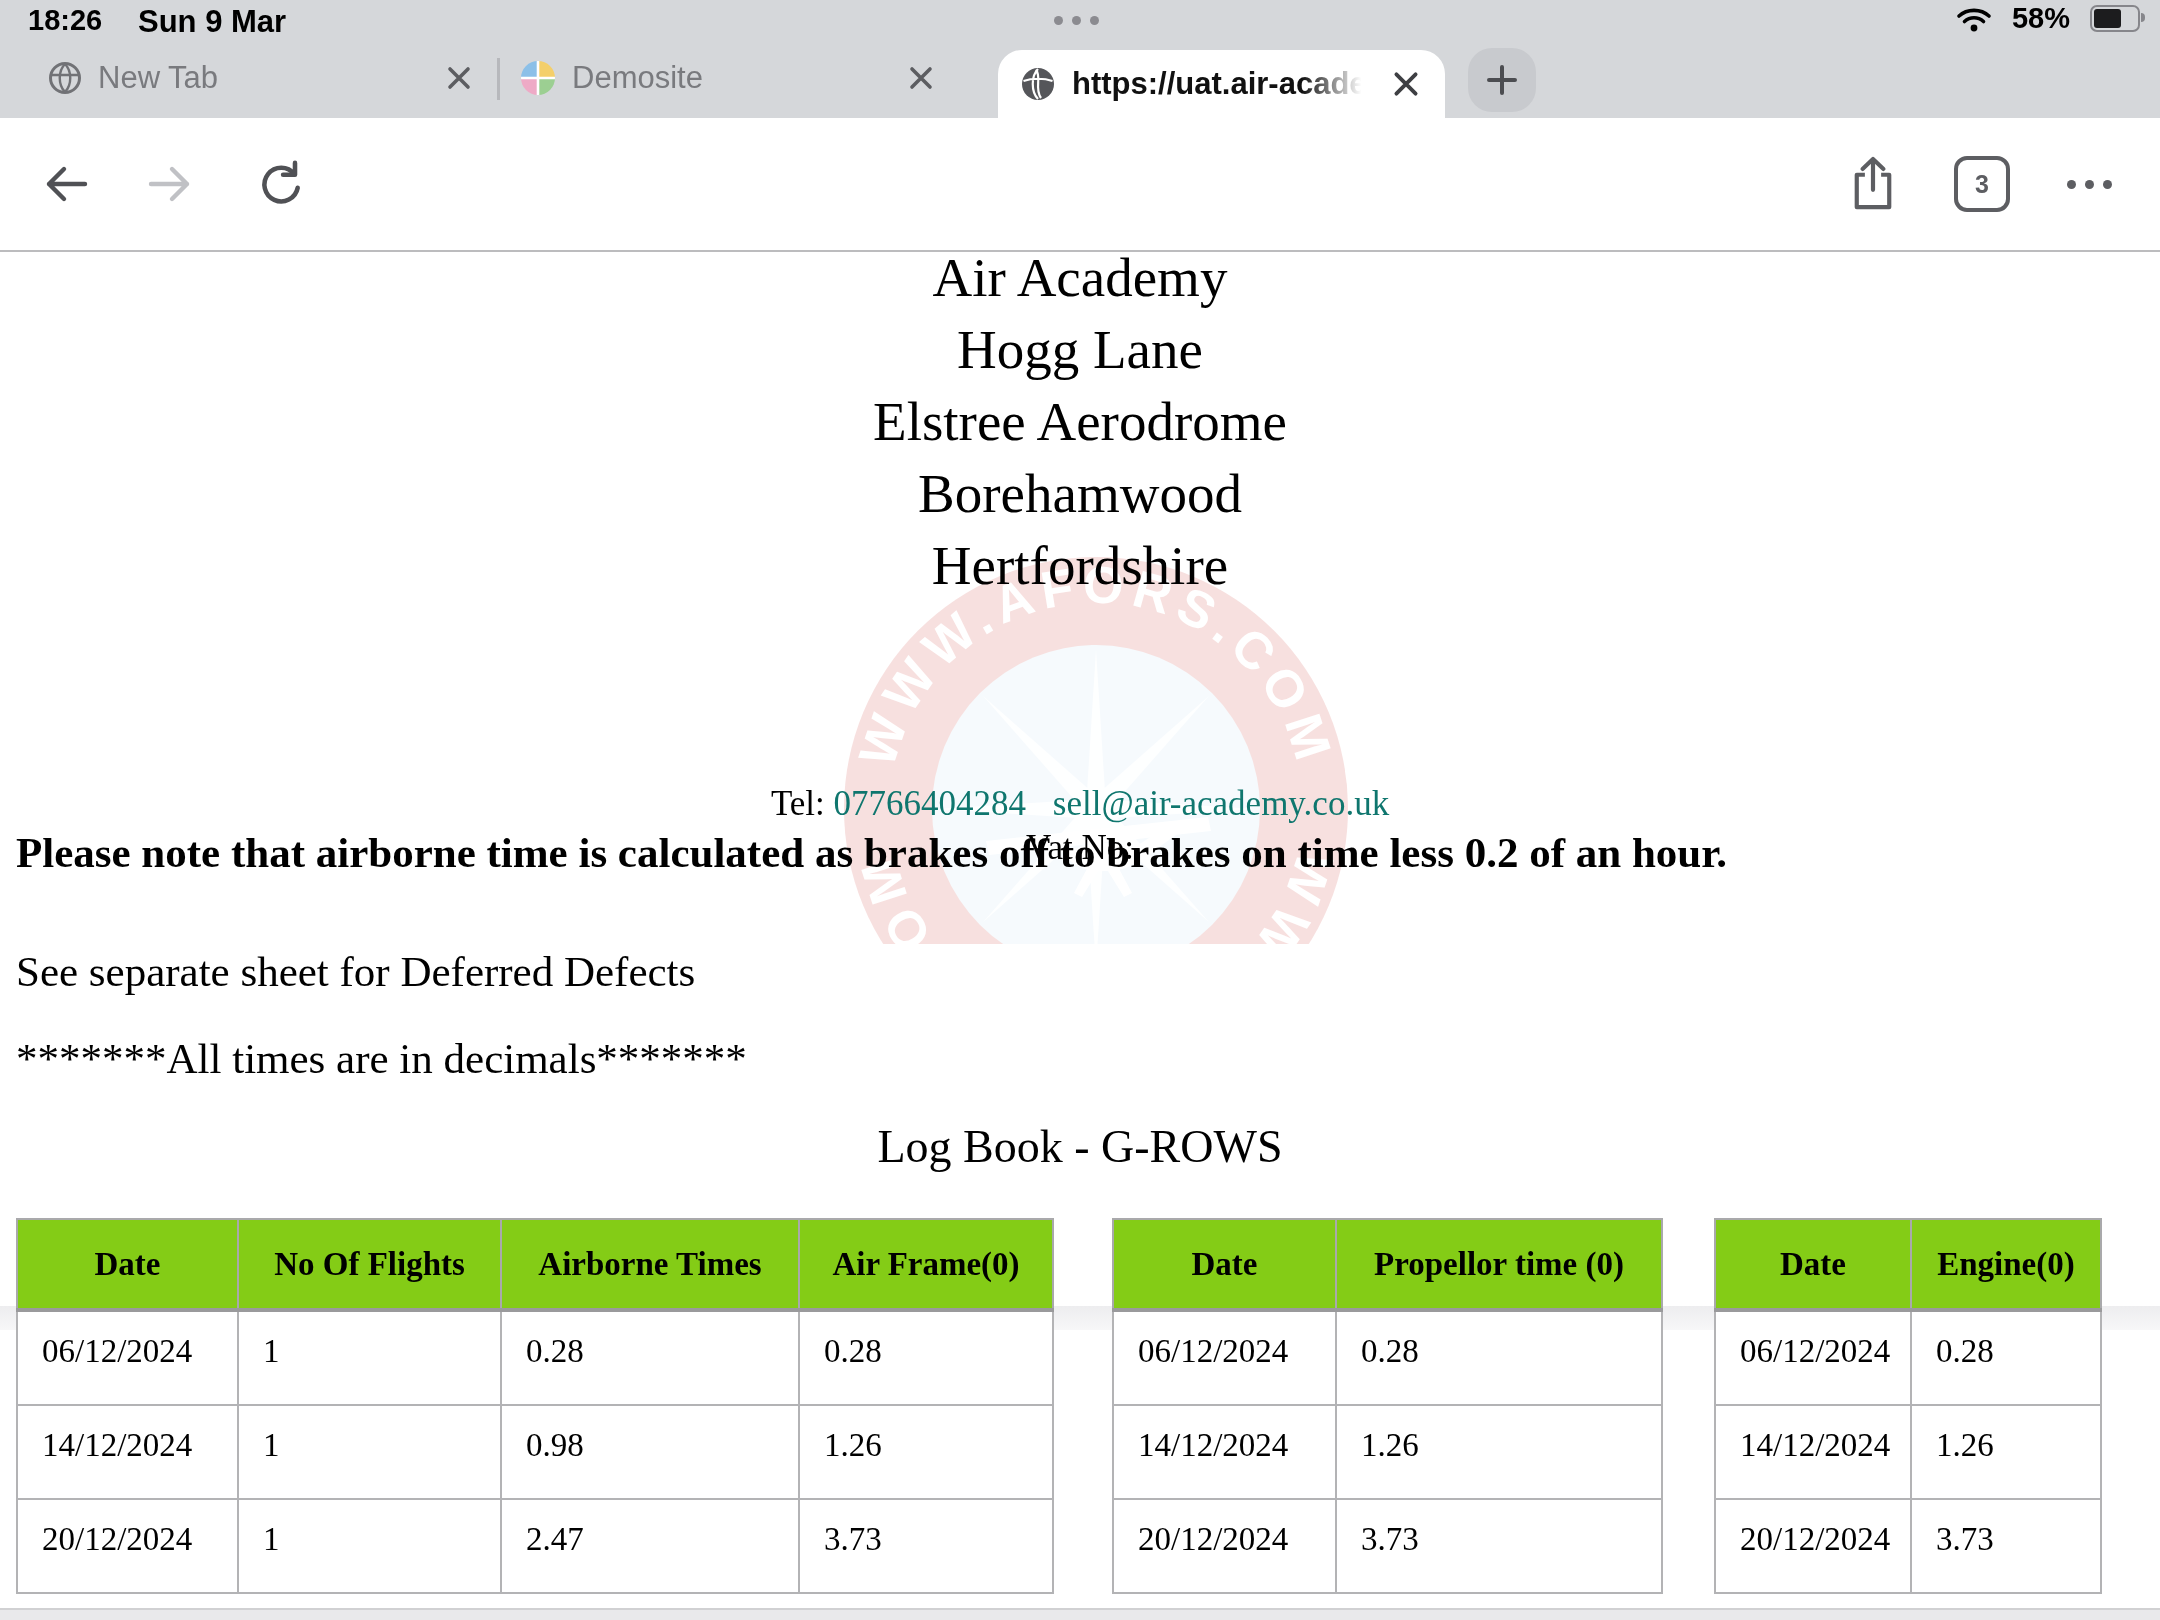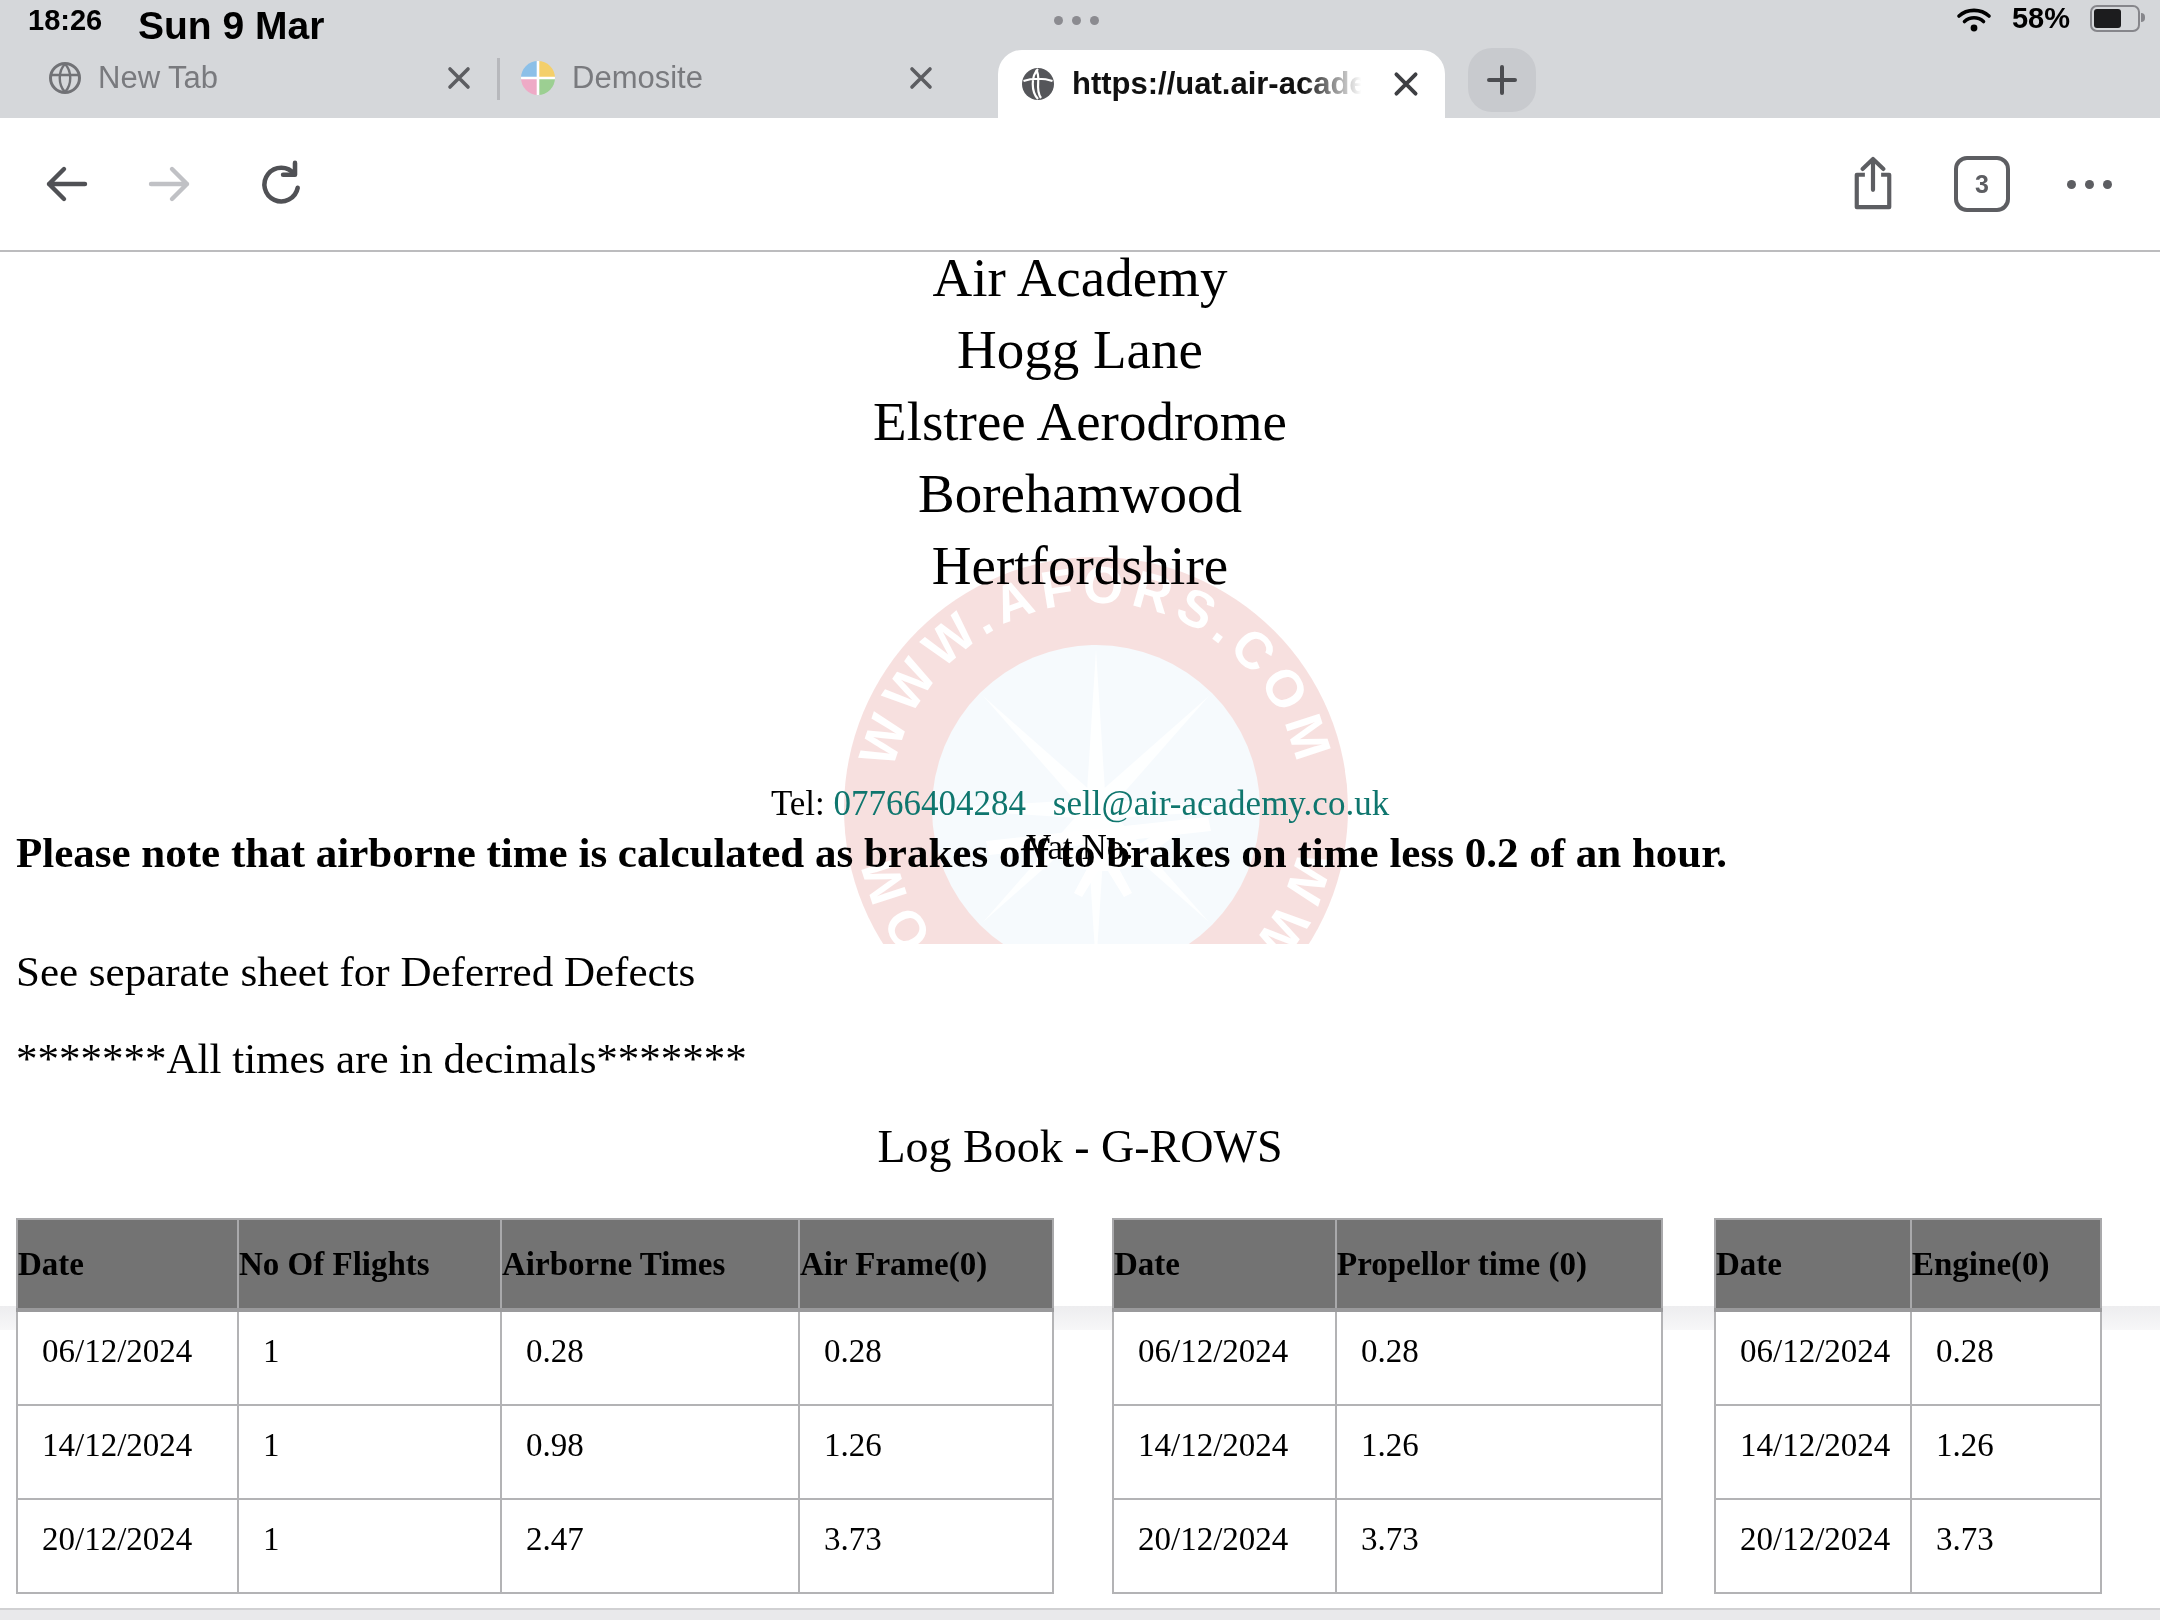--- a/index.html
+++ b/index.html
@@ -3,21 +3,21 @@
 <meta charset="utf-8">
 <style>
   html,body{margin:0;padding:0;background:#333;}
   .screen{position:relative;width:2160px;height:1620px;background:#fff;overflow:hidden;
           font-family:"Liberation Sans","DejaVu Sans",sans-serif;}
 
   
   .top-chrome{position:absolute;left:0;top:0;width:2160px;height:118px;background:#d5d7da;}
   .status-bar{position:absolute;left:0;top:0;width:2160px;height:38px;}
   .sb-time{position:absolute;left:28px;top:4px;font-size:29px;font-weight:700;color:#000;}
-  .sb-date{position:absolute;left:138px;top:4px;font-size:39px;font-weight:600;color:#000;}
+  .sb-date{position:absolute;left:138px;top:4px;font-size:31px;font-weight:600;color:#000;}
   .sb-dots{position:absolute;left:1054px;top:16px;display:flex;gap:9px;}
   .sb-dots i{width:9px;height:9px;border-radius:50%;background:#8b8b90;}
   .sb-right{position:absolute;right:20px;top:2px;display:flex;align-items:center;gap:20px;}
   .sb-batt-pct{font-size:29px;font-weight:600;color:#000;}
   .batt{position:relative;width:46px;height:23px;border:2px solid #86868b;border-radius:7px;}
   .batt .fill{position:absolute;left:2px;top:2px;bottom:2px;width:58%;background:#1c1c1e;border-radius:3px;}
   .batt .cap{position:absolute;right:-7px;top:6px;width:4px;height:9px;background:#86868b;border-radius:0 4px 4px 0;}
 
   
   .tab{position:absolute;top:38px;height:80px;display:flex;align-items:center;}
@@ -58,22 +58,22 @@
   .tel-line .gap{display:inline-block;width:18px;}
   .vat-line{position:absolute;left:0;top:576px;width:100%;text-align:center;font-size:35px;}
   .note{position:absolute;left:16px;font-size:43px;}
   .note1{top:576px;font-weight:bold;} .note2{top:695px;} .note3{top:782px;}
   .logbook-title{position:absolute;left:0;top:868px;width:100%;text-align:center;font-size:46px;}
 
   .mid-strip{position:absolute;left:0;top:1054px;width:2160px;height:24px;
              background:linear-gradient(to bottom,#ededef,#f7f7f8);}
 
   table.log{position:absolute;border-collapse:collapse;background:#fff;table-layout:fixed;}
-  table.log th{background:#737373;border:2px solid #a9a9ab;border-bottom:4px solid #9a9a9c;
-               font-size:33px;font-weight:700;text-align:left;height:88px;padding:0;
+  table.log th{background:#84cc16;border:2px solid #a9a9ab;border-bottom:4px solid #9a9a9c;
+               font-size:33px;font-weight:700;text-align:center;height:88px;padding:0;
                font-family:"Liberation Serif","DejaVu Serif",serif;}
   table.log td{border:2px solid #b3b3b5;font-size:33px;text-align:left;height:78px;
                padding:0 0 14px 24px;vertical-align:middle;white-space:nowrap;
                font-family:"Liberation Serif","DejaVu Serif",serif;}
   .t1{left:16px;top:966px;width:1036px;}
   .t2{left:1112px;top:966px;width:549px;}
   .t3{left:1714px;top:966px;width:386px;}
 
   .bottom-strip{position:absolute;left:0;top:1608px;width:2160px;height:12px;
                 background:#e9e9eb;border-top:2px solid #d1d1d3;}

